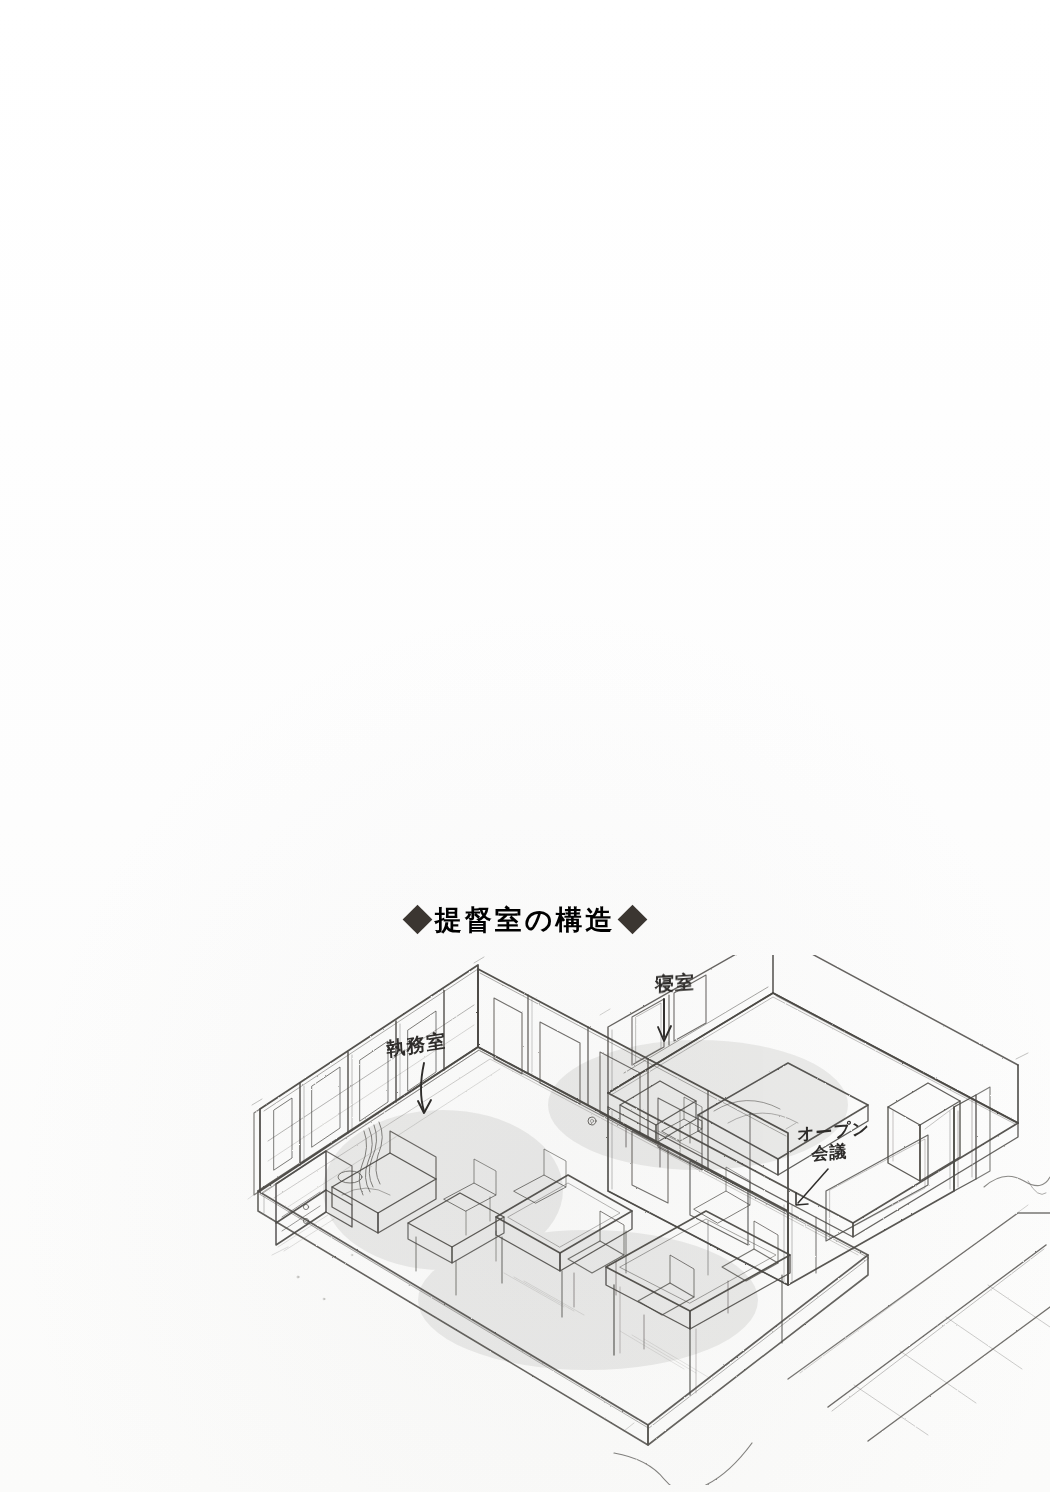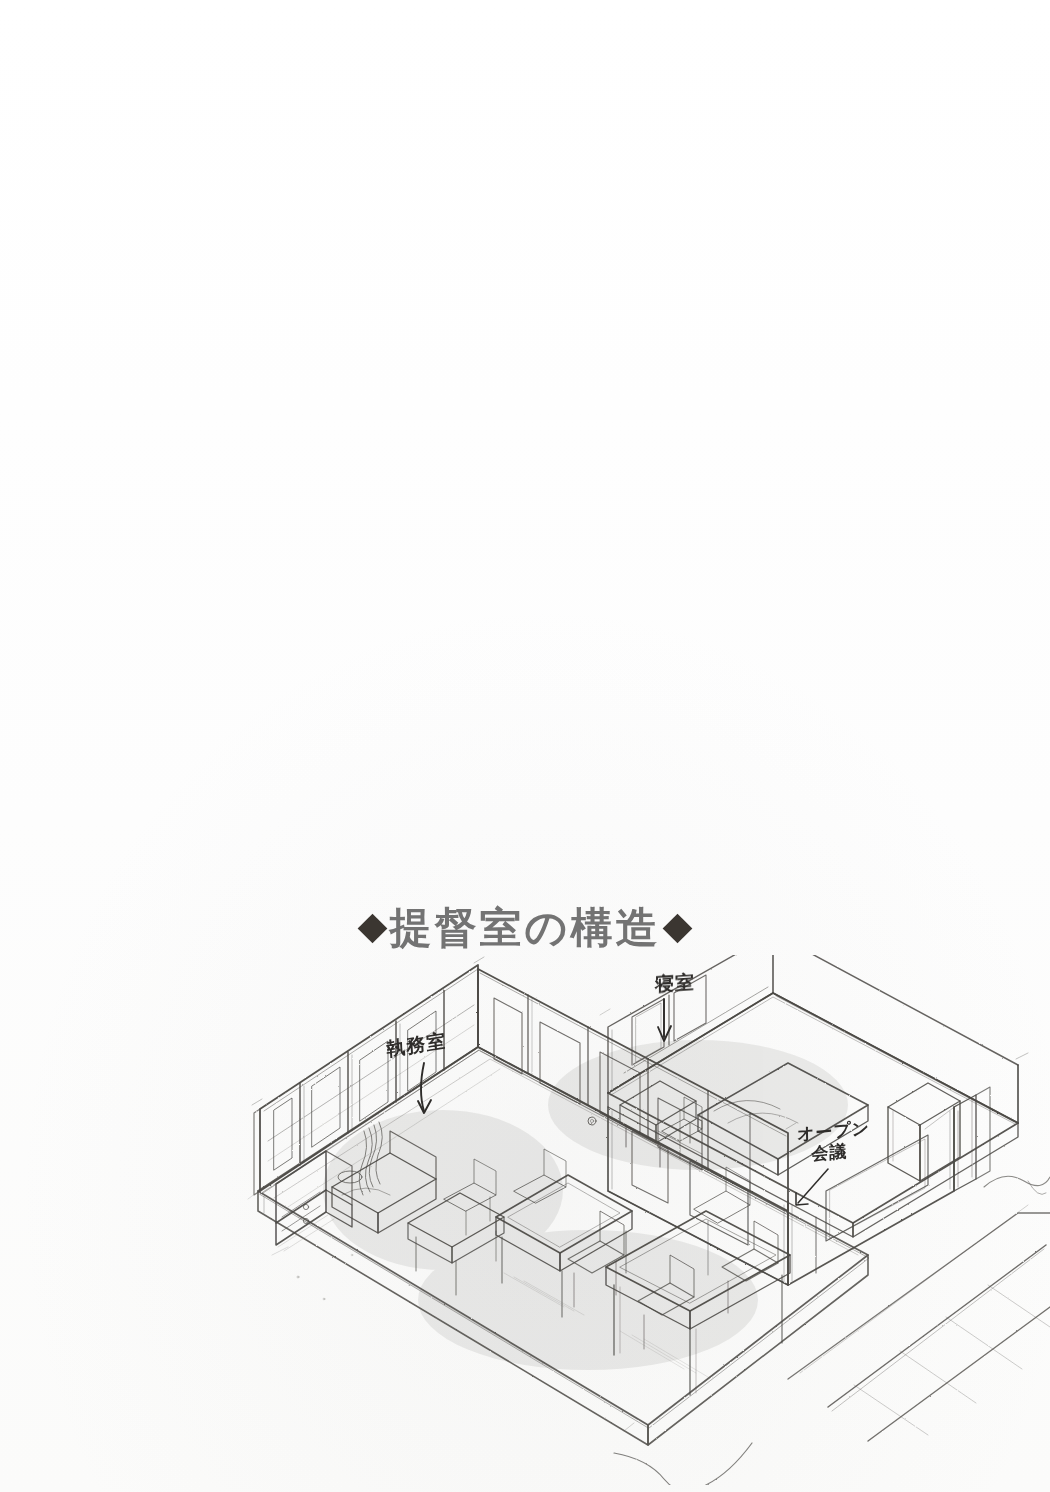--- a/index.html
+++ b/index.html
@@ -30,24 +30,24 @@
   #title-block {
     position: absolute;
     left: 0;
     top: 905px;
     width: 1050px;
     text-align: center;
   }
   #title-text {
     display: inline-block;
     font-family: "DejaVu Sans", "Liberation Sans", sans-serif;
-    font-size: 42px;
+    font-size: 27px;
     font-weight: 700;
     letter-spacing: 3px;
-    color: #737373;
+    color: #000000;
     white-space: nowrap;
     line-height: 1.1;
   }
   .title-diamond {
     display: inline-block;
     width: 21px;
     height: 21px;
     background: #3b3631;
     transform: rotate(45deg);
     vertical-align: middle;

